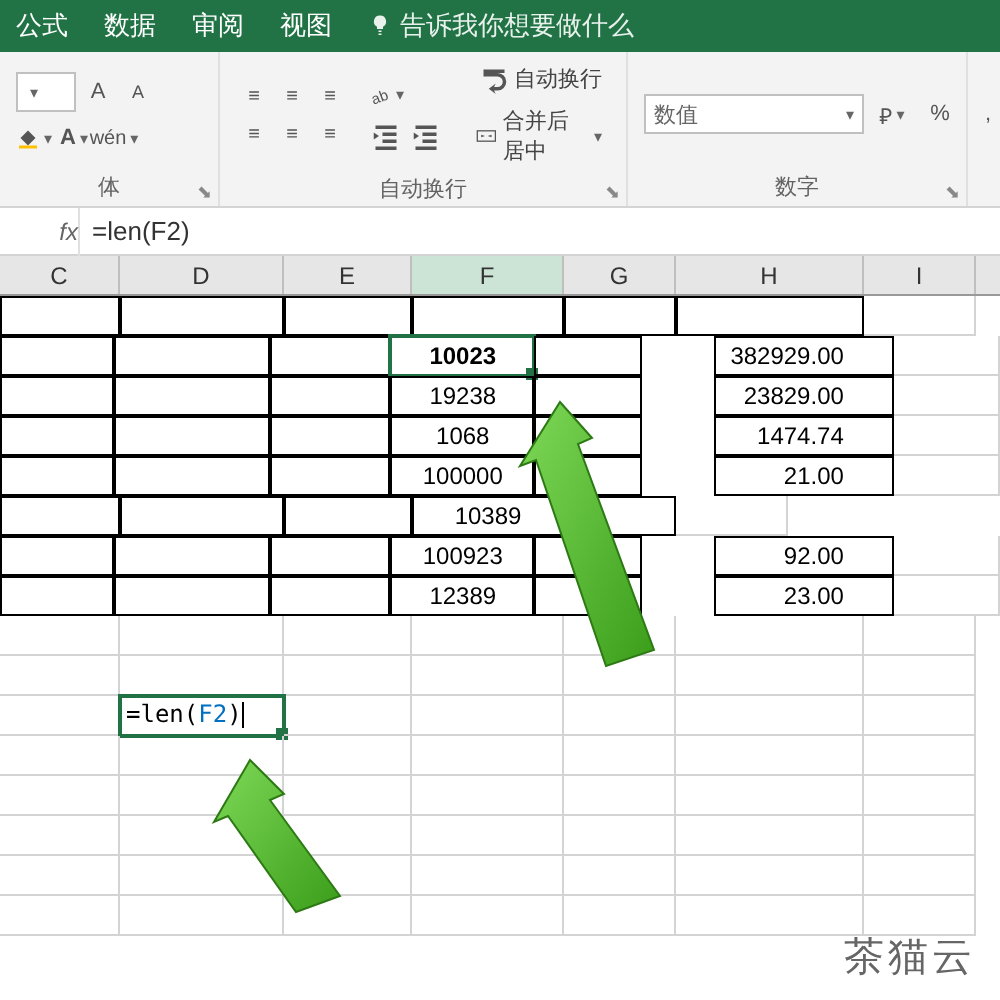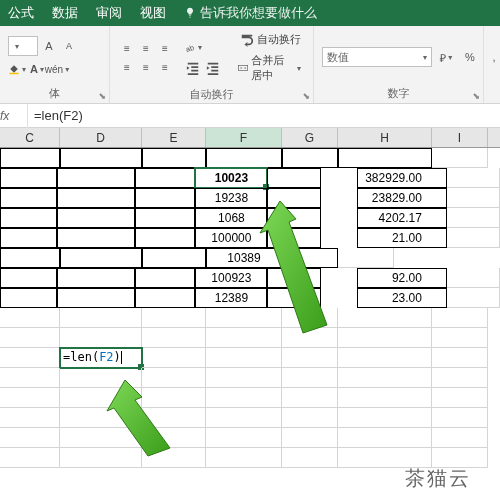--- a/index.html
+++ b/index.html
@@ -29,21 +29,21 @@
     .wrap-btn { display: flex; align-items: center; gap: 3px; font-size: 11px; color: #444; padding: 2px 4px; cursor: pointer; }
     .wrap-icon { width: 14px; height: 14px; display: inline-block; }
     
     .num-col { display: flex; flex-direction: row; gap: 3px; }
     .num-row { display: flex; gap: 2px; align-items: center; }
     .num-btn { width: 22px; height: 18px; display: flex; align-items: center; justify-content: center; font-size: 11px; color: #555; cursor: pointer; }
     
     .launcher { position: absolute; bottom: 2px; right: 3px; font-size: 9px; color: #888; cursor: pointer; }
     
     .formula-bar { height: 24px; border-bottom: 1px solid #d4d4d4; display: flex; align-items: center; background: #fff; }
-    .fx-label { width: 28px; text-align: left; color: #666; font-style: italic; font-size: 12px; border-right: 1px solid #e0e0e0; line-height: 24px; }
+    .fx-label { width: 40px; text-align: right; color: #666; font-style: italic; font-size: 12px; border-right: 1px solid #e0e0e0; line-height: 24px; }
     .formula-input { flex: 1; padding: 0 6px; font-size: 13px; color: #333; }
     
     .sheet { position: relative; }
     .col-headers { display: flex; background: #e6e6e6; border-bottom: 1px solid #999; height: 20px; }
     .col-h { border-right: 1px solid #bfbfbf; text-align: center; line-height: 20px; font-size: 12px; color: #333; }
     .col-h.sel { background: #cce4d6; }
     
     .rows { }
     .row { display: flex; height: 20px; }
     .cell { border-right: 1px solid #d4d4d4; border-bottom: 1px solid #d4d4d4; text-align: center; line-height: 19px; font-size: 12px; color: #000; position: relative; }
@@ -58,21 +58,21 @@
     .w-H { width: 94px; }
     .w-I { width: 56px; }
     
     .selected-cell { outline: 2px solid #217346; outline-offset: -1px; background: #fff; font-weight: bold; }
     .fill-handle { position: absolute; width: 6px; height: 6px; background: #217346; bottom: -3px; right: -3px; }
     
     .editing-cell { outline: 2px solid #217346; outline-offset: -1px; background: #fff; text-align: left; padding-left: 3px; font-family: Consolas, monospace; }
     .editing-cell .fref { color: #0070c0; }
     .cursor-line { display: inline-block; width: 1px; height: 13px; background: #000; vertical-align: middle; }
     
-    .watermark { position: absolute; bottom: 8px; right: 29px; font-size: 20px; color: #666; letter-spacing: 2px; }
+    .watermark { position: absolute; bottom: 8px; right: 12px; font-size: 20px; color: #666; letter-spacing: 2px; }
   </style>
 </head>
 <body>
 
 <div class="ribbon-tabs">
   <span>公式</span>
   <span>数据</span>
   <span>审阅</span>
   <span>视图</span>
   <span class="tell-me">
@@ -245,21 +245,21 @@
         <div class="cell w-G bordered"></div>
         <div class="cell w-H bordered numright">23829.00</div>
         <div class="cell w-I"></div>
       </div>
       <div class="row">
         <div class="cell w-C bordered"></div>
         <div class="cell w-D bordered"></div>
         <div class="cell w-E bordered"></div>
         <div class="cell w-F bordered">1068</div>
         <div class="cell w-G bordered"></div>
-        <div class="cell w-H bordered numright">4202.17</div>
+        <div class="cell w-H bordered numright">1474.74</div>
         <div class="cell w-I"></div>
       </div>
       <div class="row">
         <div class="cell w-C bordered"></div>
         <div class="cell w-D bordered"></div>
         <div class="cell w-E bordered"></div>
         <div class="cell w-F bordered">100000</div>
         <div class="cell w-G bordered"></div>
         <div class="cell w-H bordered numright">21.00</div>
         <div class="cell w-I"></div>

